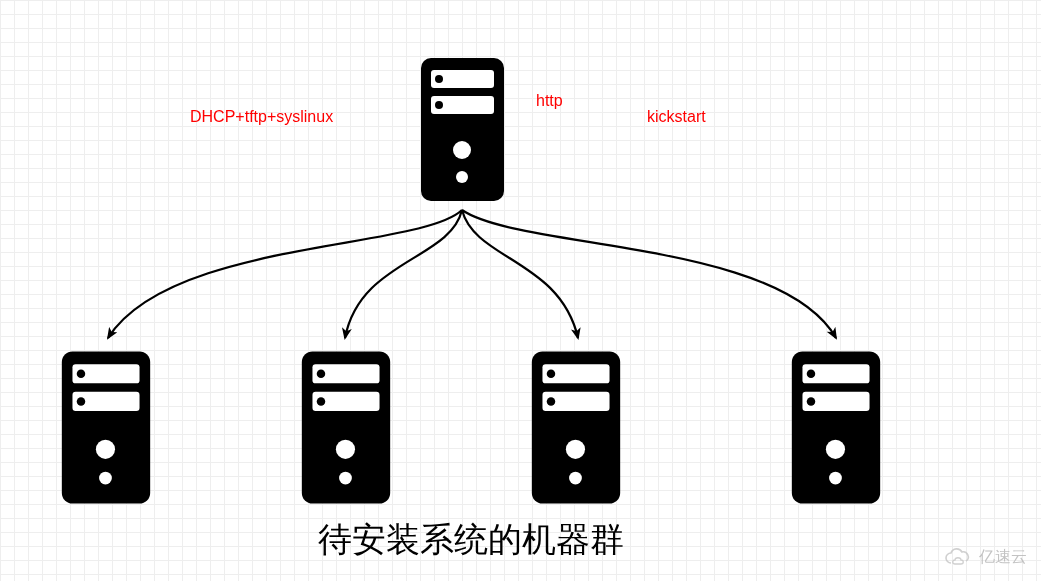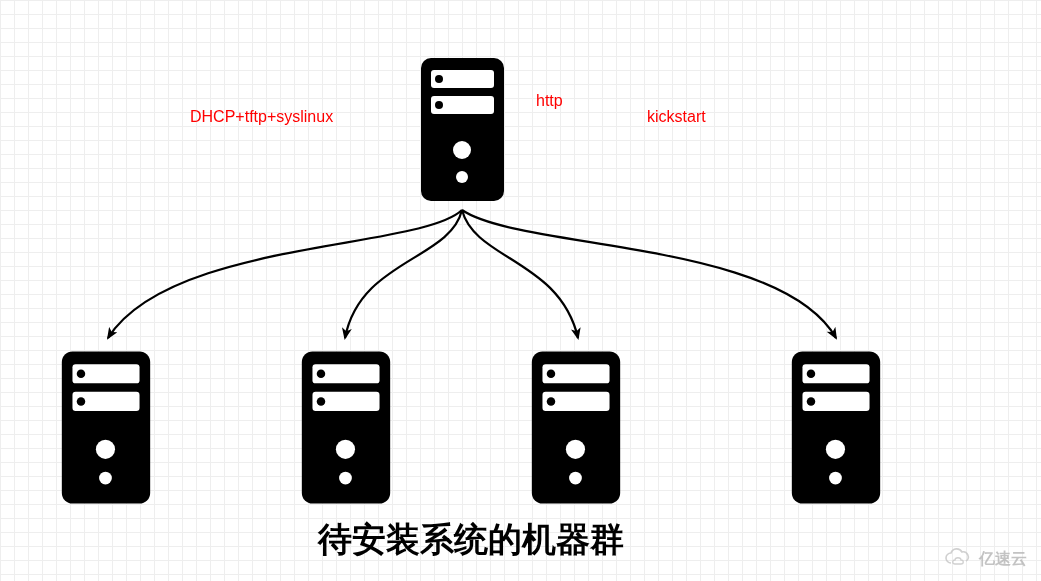--- a/index.html
+++ b/index.html
@@ -29,29 +29,29 @@
     color: #ff0000;
     font-size: 16px;
     font-weight: 400;
   }
   .bottom-title {
     position: absolute;
     left: 0; width: 942px;
     bottom: 18px;
     text-align: center;
     font-size: 34px;
-    font-weight: 700;
+    font-weight: 400;
     color: #000;
   }
   .server { position: absolute; }
   .watermark {
     position: absolute;
     right: 14px; bottom: 10px;
-    display: flex; align-items: center; gap: 6px;
-    color: #b9b9b9; font-size: 16px; font-weight: 700;
+    display: flex; gap: 6px;
+    color: #b9b9b9; font-size: 16px; font-weight: 400;
     opacity: 0.85;
   }
   svg.arrows { position: absolute; left: 0; top: 0; width: 1041px; height: 581px; pointer-events: none; }
 </style>
 </head>
 <body>
 
 <div class="canvas">
 
 

